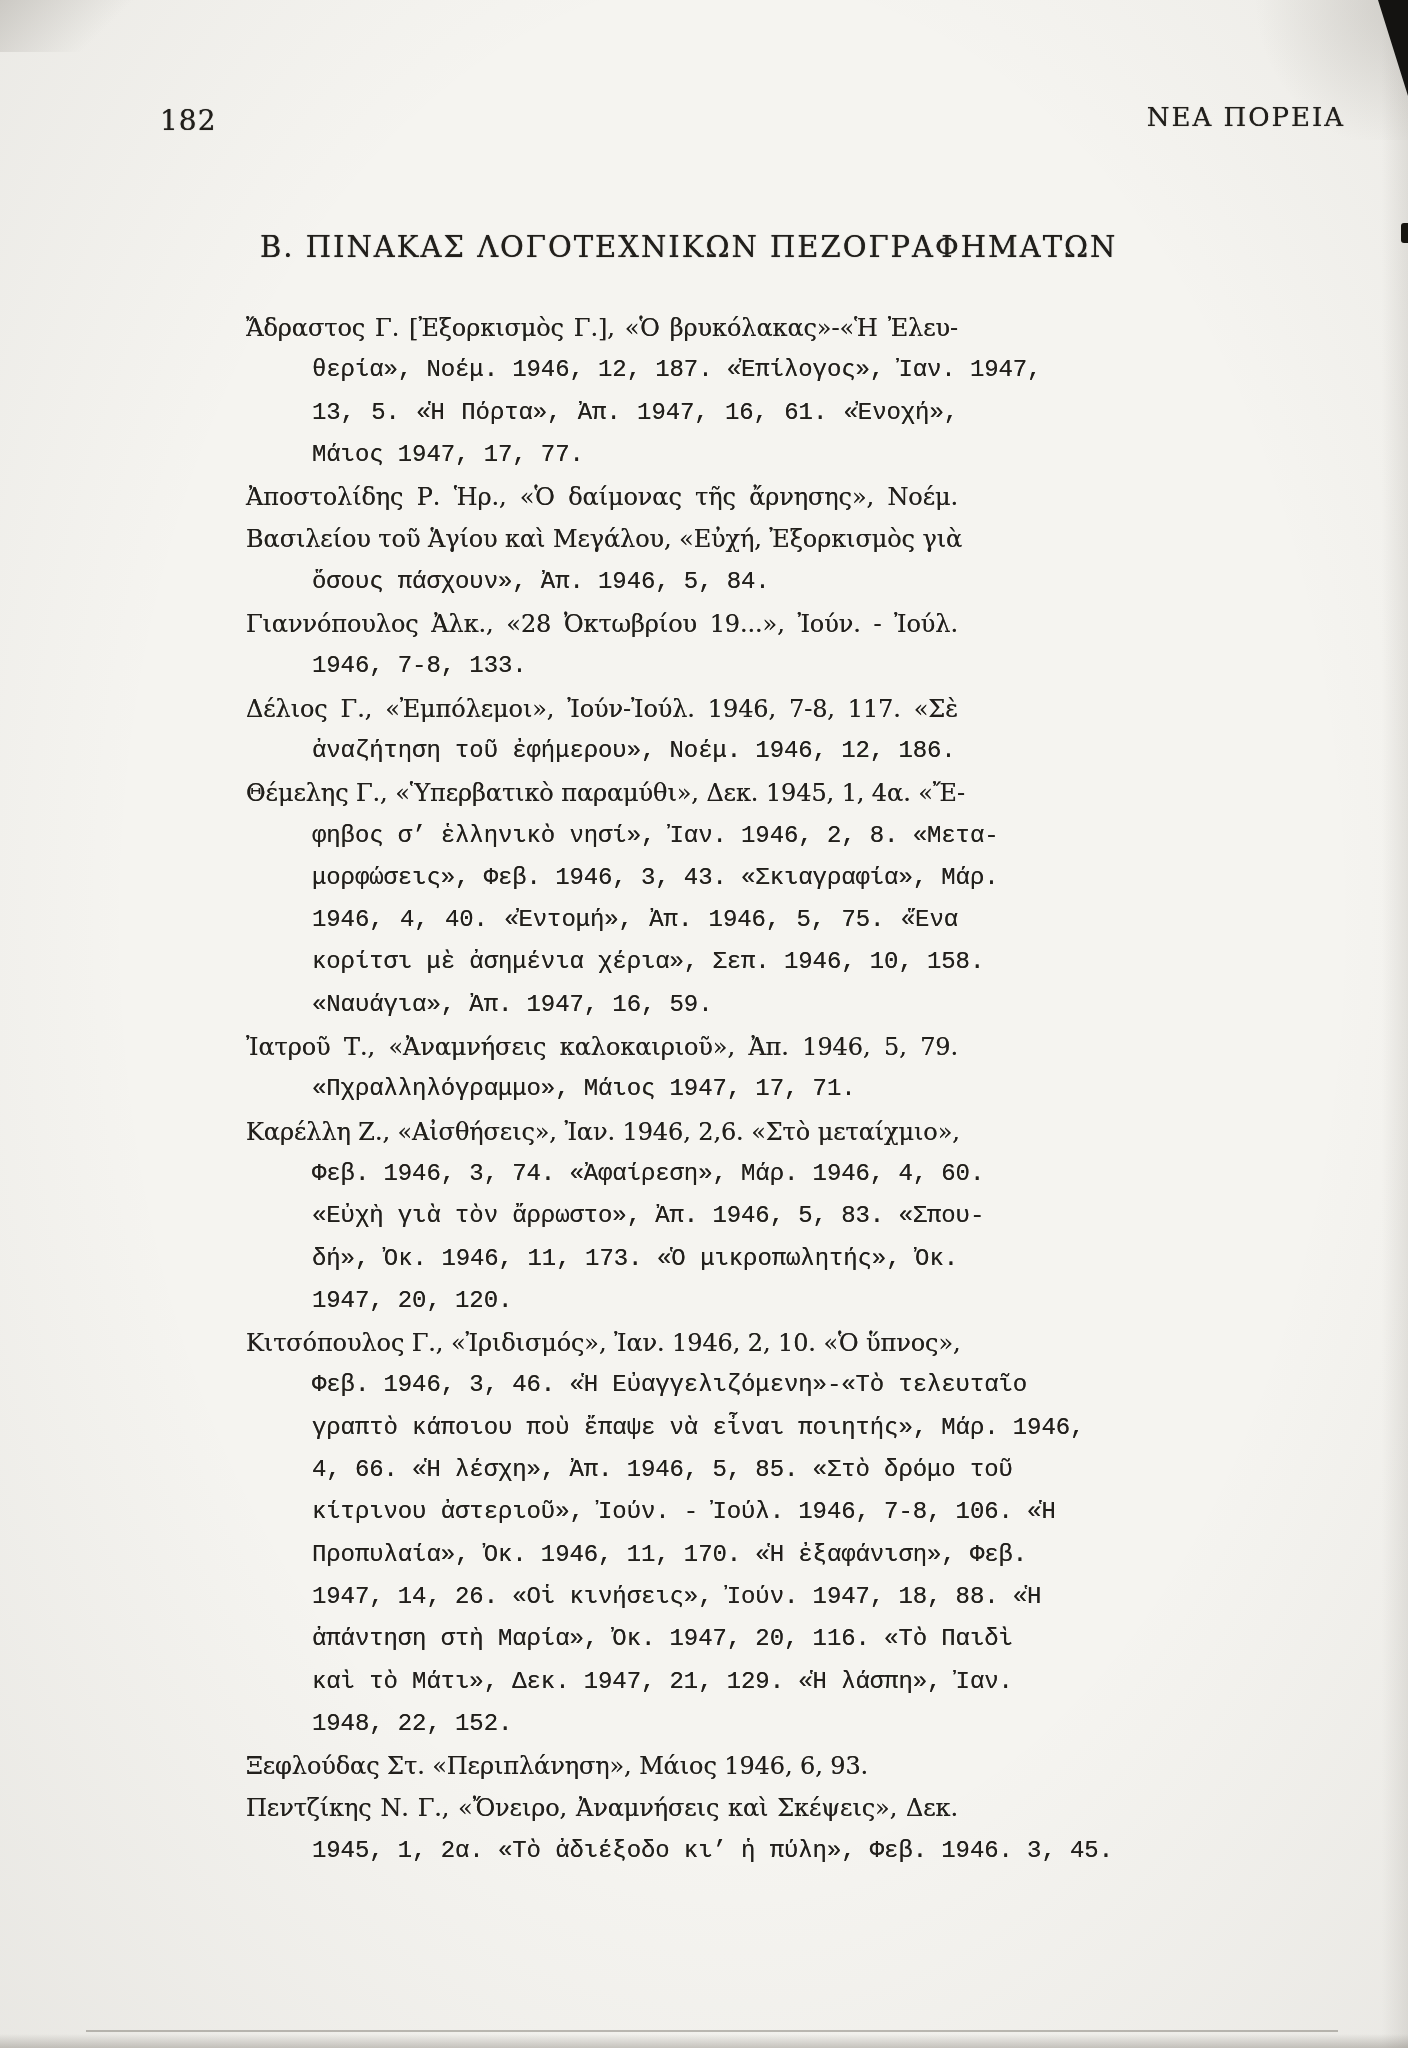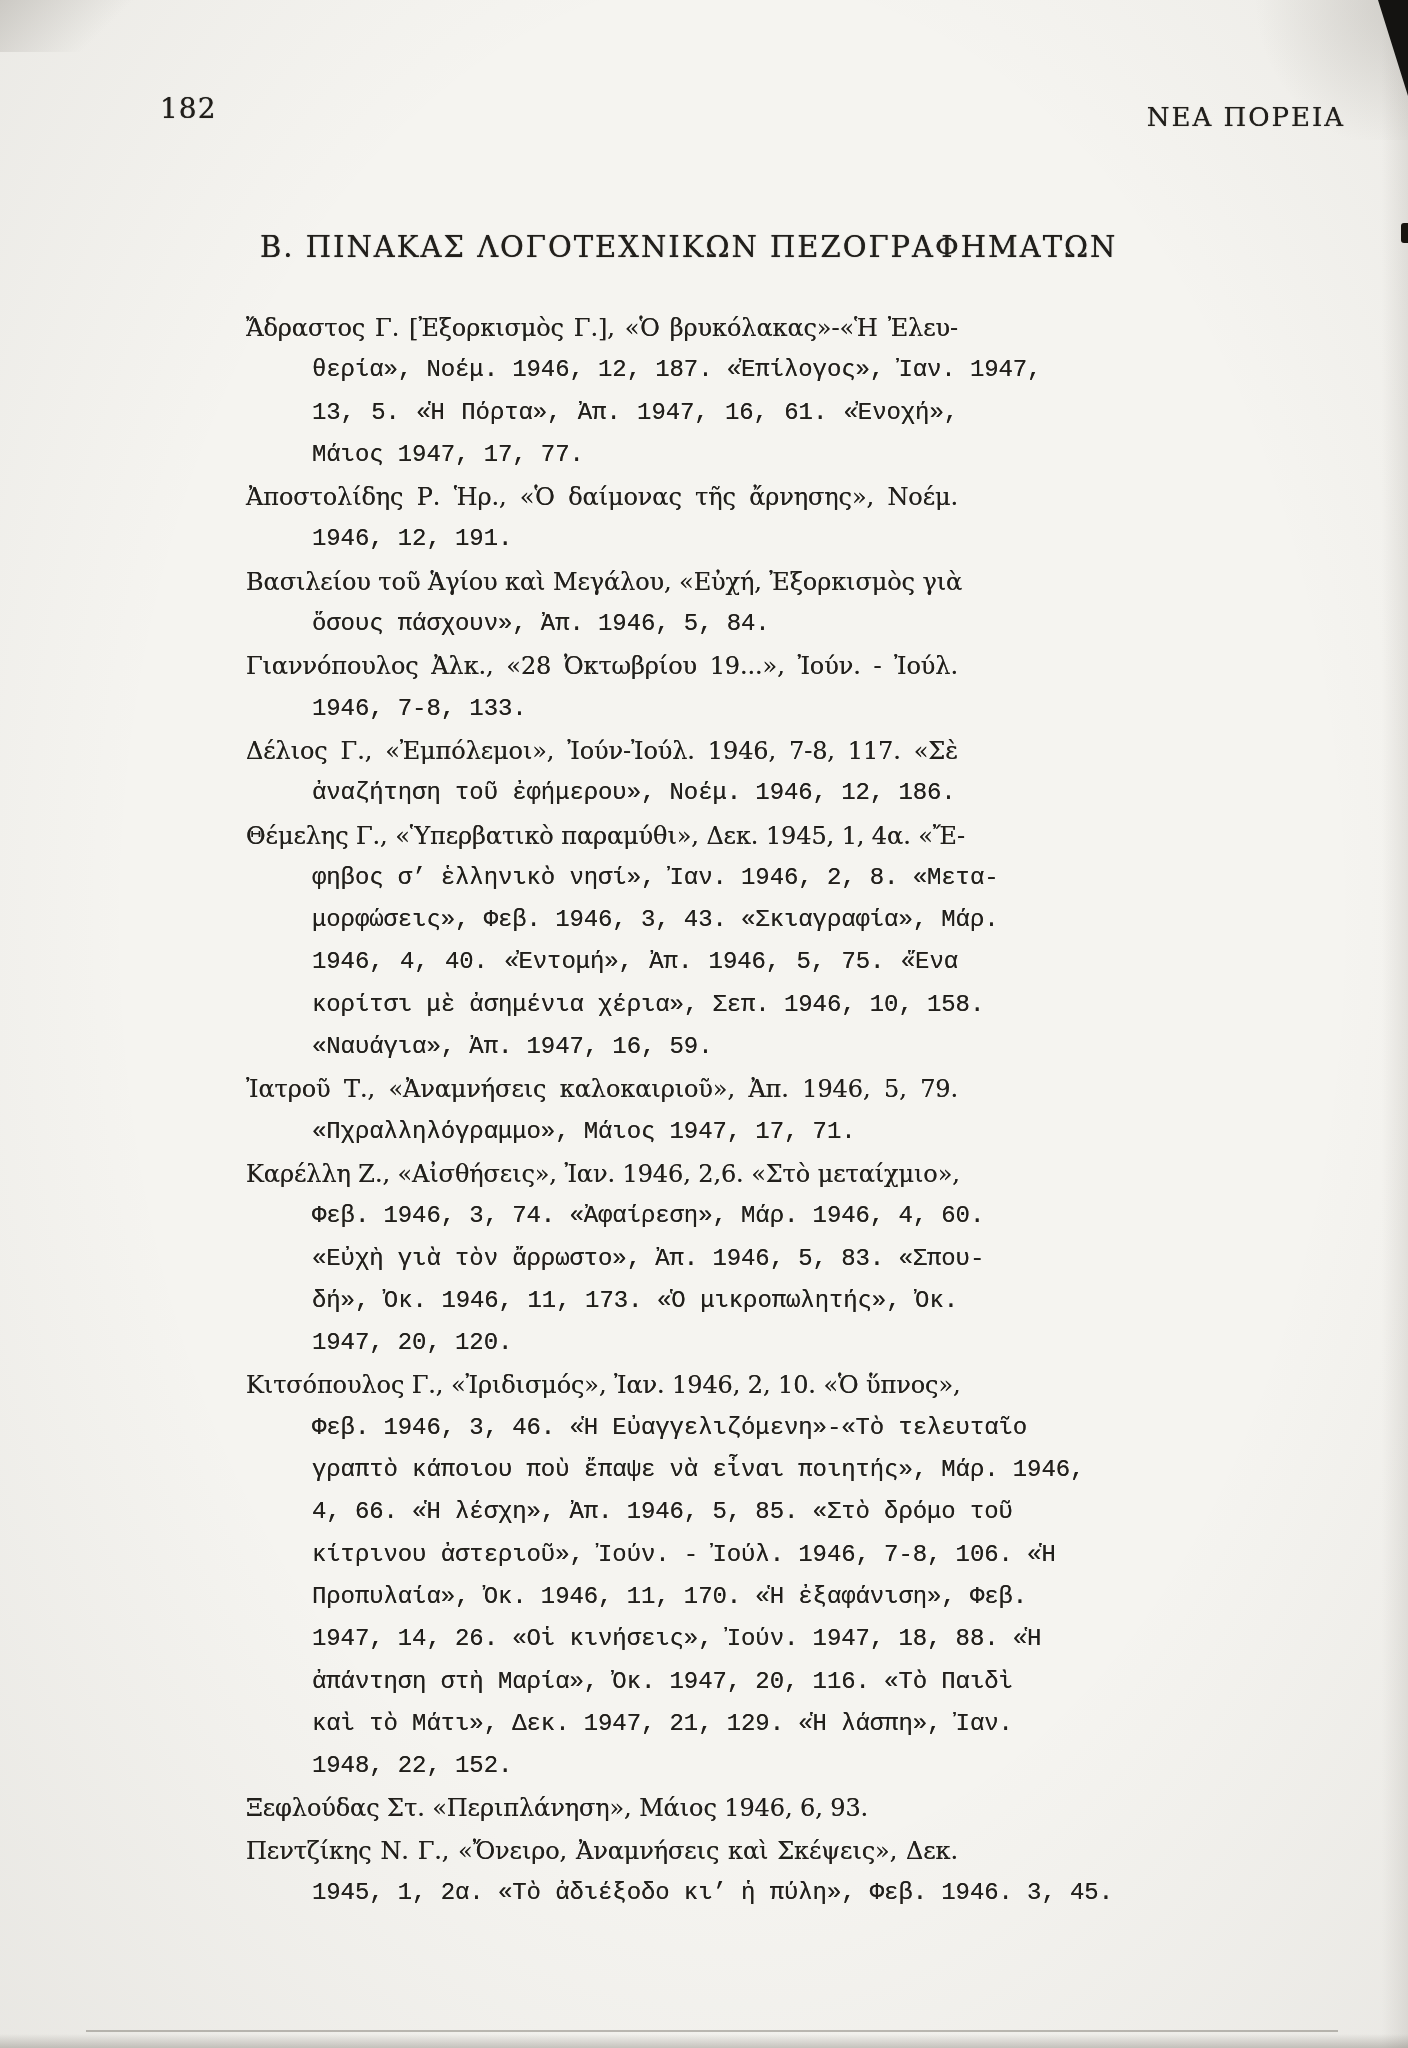--- a/index.html
+++ b/index.html
@@ -9,21 +9,21 @@
     background:#f5f4f0;
     overflow:hidden;
     font-family:"DejaVu Serif","Liberation Serif",serif;
     color:#211f1b;
   }
   .page::before{
     content:"";position:absolute;inset:0;pointer-events:none;
     background:radial-gradient(ellipse at 52% 45%, rgba(0,0,0,0) 58%, rgba(70,64,56,0.07) 100%);
   }
   .pagenum{
-    position:absolute;left:160px;top:92px;
+    position:absolute;left:160px;top:104px;
     font-size:28px;letter-spacing:1px;
     text-shadow:0 0 .7px rgba(25,23,20,.85);
     white-space:nowrap;
   }
   .journal{
     position:absolute;right:63px;top:102px;
     font-size:26px;letter-spacing:2px;
     text-shadow:0 0 .7px rgba(25,23,20,.85);
     white-space:nowrap;
   }
@@ -88,21 +88,20 @@
 
   <div class="entries" id="entries">
       <div class="entry">
         <div class="line jst">Ἄδραστος Γ. [Ἐξορκισμὸς Γ.], «Ὁ βρυκόλακας»-«Ἡ Ἐλευ-</div>
         <div class="line cont jst">θερία», Νοέμ. 1946, 12, 187. «Ἐπίλογος», Ἰαν. 1947,</div>
         <div class="line cont jst">13, 5. «Ἡ Πόρτα», Ἀπ. 1947, 16, 61. «Ἐνοχή»,</div>
         <div class="line cont">Μάιος 1947, 17, 77.</div>
       </div>
       <div class="entry">
         <div class="line jst">Ἀποστολίδης Ρ. Ἡρ., «Ὁ δαίμονας τῆς ἄρνησης», Νοέμ.</div>
-        <div class="line cont">1946, 12, 191.</div>
       </div>
       <div class="entry">
         <div class="line jst">Βασιλείου τοῦ Ἁγίου καὶ Μεγάλου, «Εὐχή, Ἐξορκισμὸς γιὰ</div>
         <div class="line cont">ὅσους πάσχουν», Ἀπ. 1946, 5, 84.</div>
       </div>
       <div class="entry">
         <div class="line jst">Γιαννόπουλος Ἀλκ., «28 Ὀκτωβρίου 19...», Ἰούν. - Ἰούλ.</div>
         <div class="line cont">1946, 7-8, 133.</div>
       </div>
       <div class="entry">

